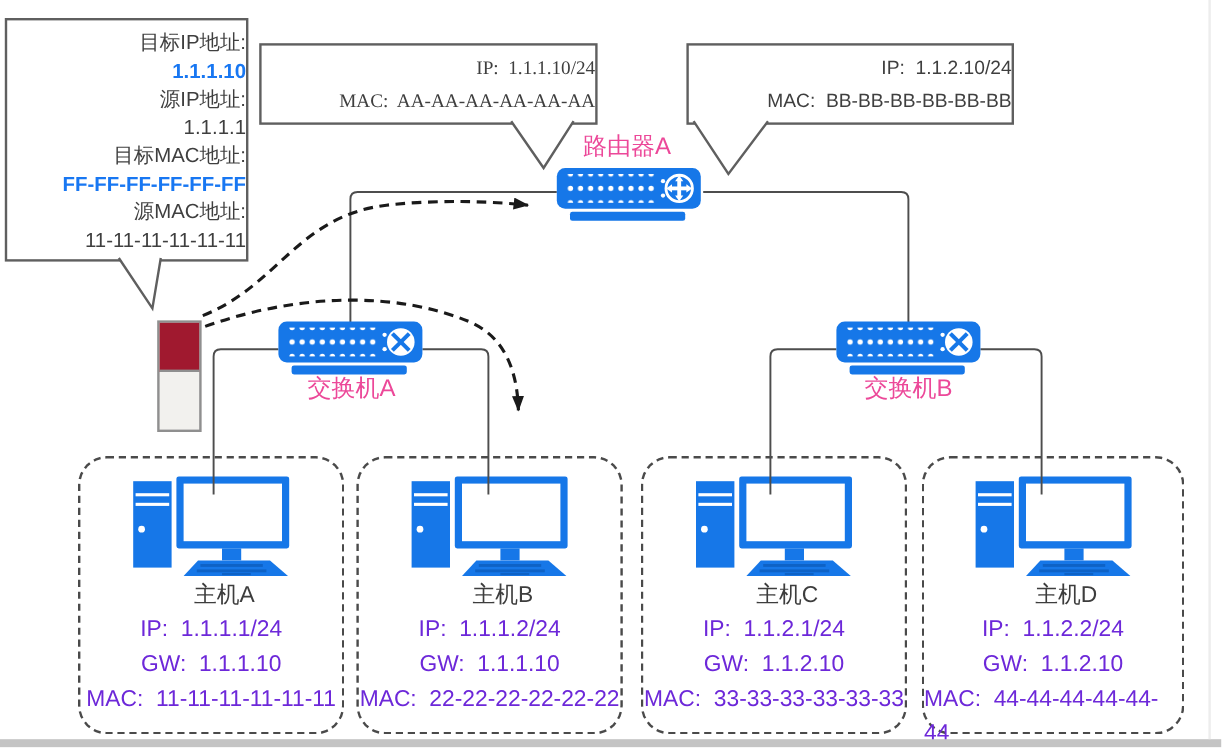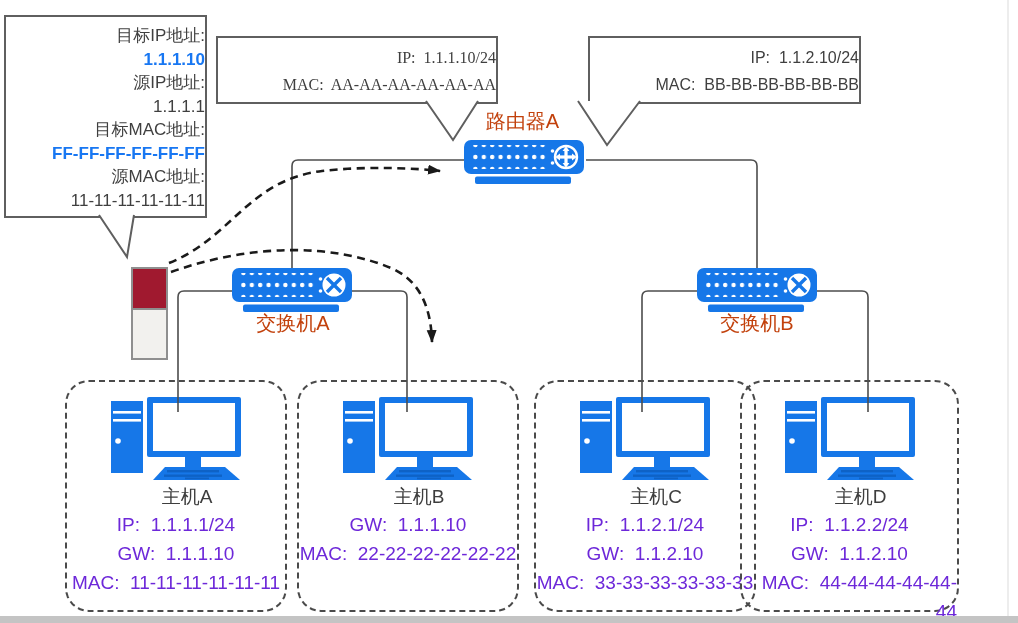--- a/index.html
+++ b/index.html
@@ -16,23 +16,23 @@
     position:absolute;background:#fff;border:2px solid #5f5f5f;
     text-align:right;z-index:4;box-sizing:border-box;
   }
   .callout .cline{white-space:pre-wrap;}
   #packet-callout{left:4px;top:15px;width:203px;height:203px;padding-top:7px;
     font-size:17px;line-height:23.5px;}
   #packet-callout .hl{color:#1877F2;font-weight:bold;}
   #if1-callout{left:216px;top:36px;width:282px;height:68px;padding-top:6px;
     font-size:16px;line-height:27px;font-family:Liberation Serif, serif;}
   #if2-callout{left:572px;top:36px;width:273px;height:68px;padding-top:6px;
-    font-size:16px;line-height:27px;margin-left:16px;}
-  
-  .dev-label{position:absolute;text-align:center;font-size:20px;color:#c2410c;z-index:3;}
+    font-size:16px;line-height:27px;}
+  
+  .dev-label{position:absolute;text-align:center;font-size:20px;color:#ec4899;z-index:3;}
   
   .dev-icon{position:absolute;z-index:3;}
   
   .host-box{
     position:absolute;top:380px;width:222px;height:232px;box-sizing:border-box;
     border:2px dashed #4a4a4a;border-radius:24px;z-index:1;
     display:flex;flex-direction:column;align-items:center;
   }
   .host-box .comp{margin-top:13px;height:88px;z-index:3;}
   .host-name{font-size:19px;line-height:26px;margin-top:1px;color:#3d3d3d;margin-left:22px;}
@@ -188,20 +188,21 @@
         <rect x="76" y="62" width="16" height="10" fill="#1677E8"></rect>
         <polygon points="56,72 116,72 131,85 44,85" fill="#1677E8"></polygon>
         <g fill="#0e62c6">
           <rect x="58" y="75" width="52" height="2.4"></rect>
           <rect x="55" y="79.5" width="58" height="2.4"></rect>
           <rect x="76" y="82.5" width="24" height="1.8"></rect>
         </g>
       </svg>
     </div>
     <div class="host-name">主机B</div>
+    <div class="host-detail">IP:  1.1.1.2/24</div>
     <div class="host-detail">GW:  1.1.1.10</div>
     <div class="host-detail">MAC:  22-22-22-22-22-22</div>
   </div>
 
   <div class="host-box" style="left:534px;">
     <div class="comp">
       <svg width="134" height="88" viewBox="0 0 134 88">
         <rect x="2" y="6" width="32" height="72" fill="#1677E8"></rect>
         <rect x="4" y="16" width="28" height="2.6" fill="#fff"></rect>
         <rect x="4" y="24" width="28" height="2.6" fill="#fff"></rect>
@@ -216,21 +217,21 @@
           <rect x="76" y="82.5" width="24" height="1.8"></rect>
         </g>
       </svg>
     </div>
     <div class="host-name">主机C</div>
     <div class="host-detail">IP:  1.1.2.1/24</div>
     <div class="host-detail">GW:  1.1.2.10</div>
     <div class="host-detail">MAC:  33-33-33-33-33-33</div>
   </div>
 
-  <div class="host-box" style="left:740px;width:219px;text-align:right;">
+  <div class="host-box" style="left:768px;width:219px;">
     <div class="comp">
       <svg width="134" height="88" viewBox="0 0 134 88">
         <rect x="2" y="6" width="32" height="72" fill="#1677E8"></rect>
         <rect x="4" y="16" width="28" height="2.6" fill="#fff"></rect>
         <rect x="4" y="24" width="28" height="2.6" fill="#fff"></rect>
         <circle cx="9" cy="46" r="2.8" fill="#fff"></circle>
         <rect x="38" y="2" width="94" height="60" fill="#1677E8" rx="2"></rect>
         <rect x="44" y="8" width="82" height="48" fill="#fff"></rect>
         <rect x="76" y="62" width="16" height="10" fill="#1677E8"></rect>
         <polygon points="56,72 116,72 131,85 44,85" fill="#1677E8"></polygon>

